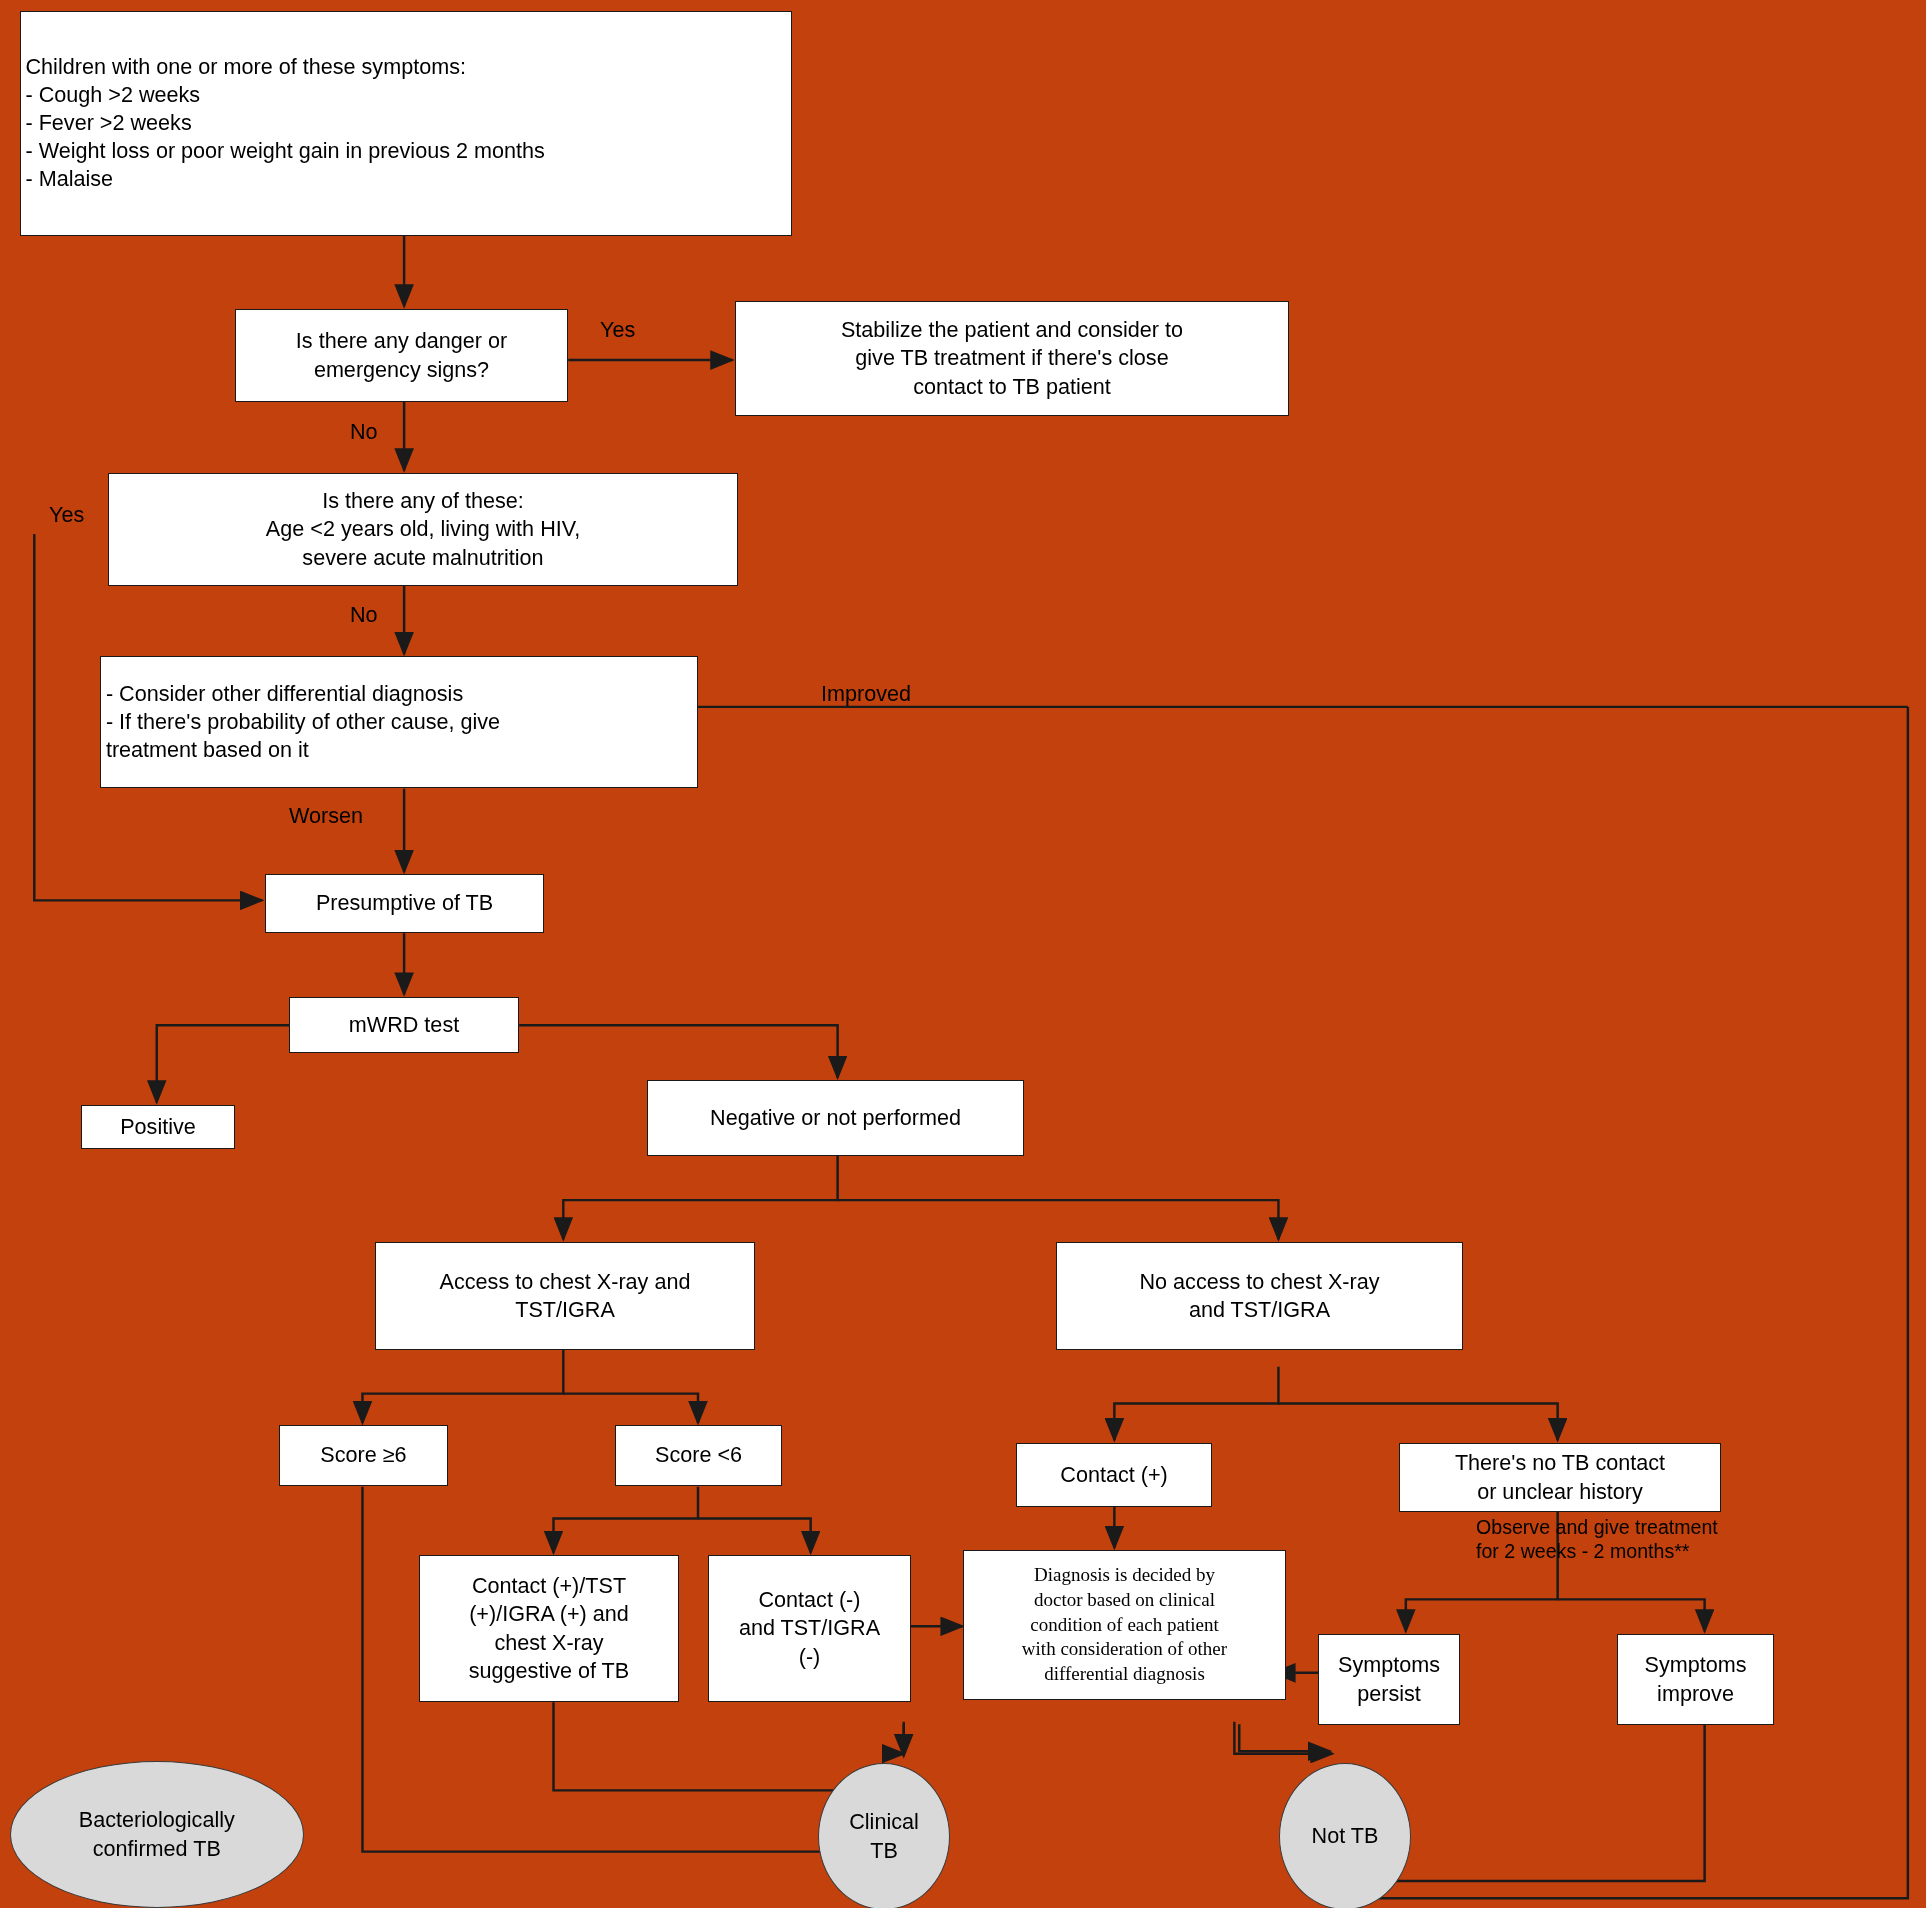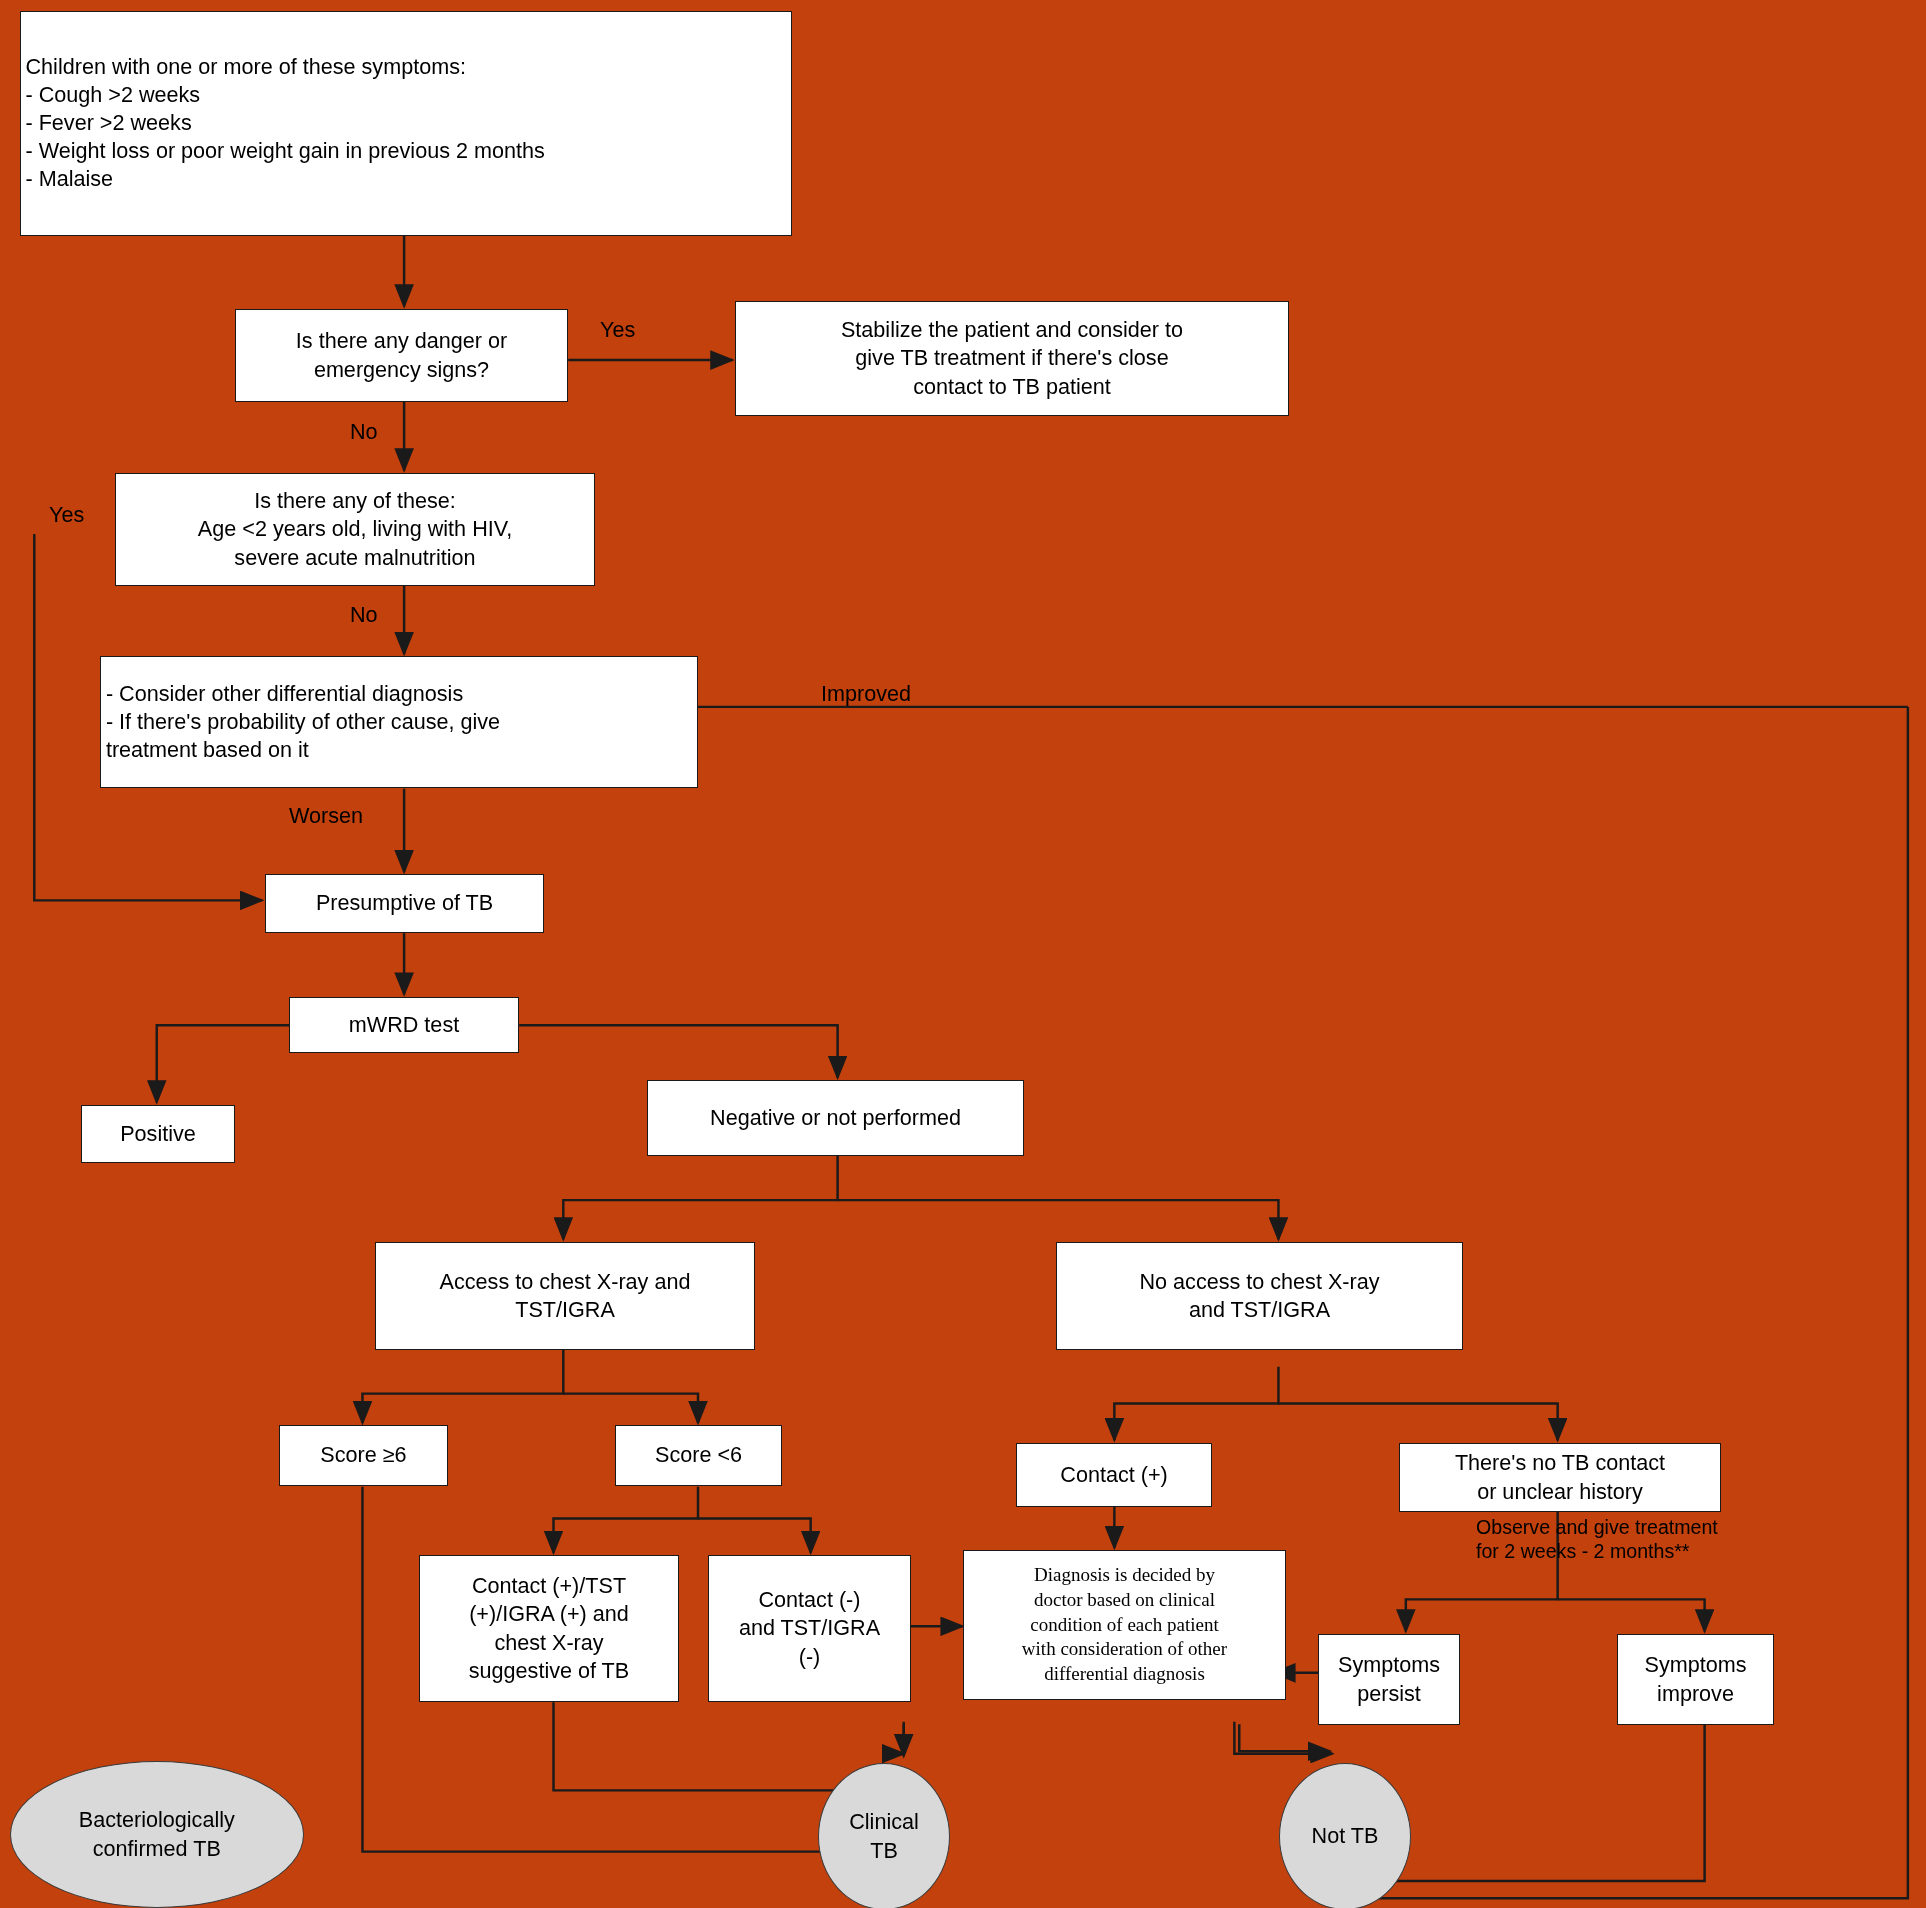--- a/index.html
+++ b/index.html
@@ -103,41 +103,41 @@
     <span style="white-space:pre-line;">Is there any danger or
 emergency signs?</span>
   </div>
 
   <div class="node" style="left:735px;top:301px;width:554px;height:115px;">
     <span style="white-space:pre-line;">Stabilize the patient and consider to
 give TB treatment if there's close
 contact to TB patient</span>
   </div>
 
-  <div class="node" style="left:115px;top:473px;width:480px;height:113px;text-align:center;">
+  <div class="node" style="left:108px;top:473px;width:630px;height:113px;text-align:center;">
     <span style="white-space:pre-line;">Is there any of these:
 Age &lt;2 years old, living with HIV,
 severe acute malnutrition</span>
   </div>
 
   <div class="node left" style="left:100px;top:656px;width:598px;height:132px;">
     <span style="white-space:pre-line;">- Consider other differential diagnosis
 - If there's probability of other cause, give
 treatment based on it</span>
   </div>
 
   <div class="node" style="left:265px;top:874px;width:279px;height:59px;">
     <span>Presumptive of TB</span>
   </div>
 
   <div class="node" style="left:289px;top:997px;width:230px;height:56px;">
     <span>mWRD test</span>
   </div>
 
-  <div class="node" style="left:81px;top:1105px;width:154px;height:58px;">
+  <div class="node" style="left:81px;top:1105px;width:154px;height:44px;">
     <span>Positive</span>
   </div>
 
   <div class="node" style="left:647px;top:1080px;width:377px;height:76px;">
     <span>Negative or not performed</span>
   </div>
 
   <div class="node" style="left:375px;top:1242px;width:380px;height:108px;">
     <span style="white-space:pre-line;">Access to chest X-ray and
 TST/IGRA</span>

